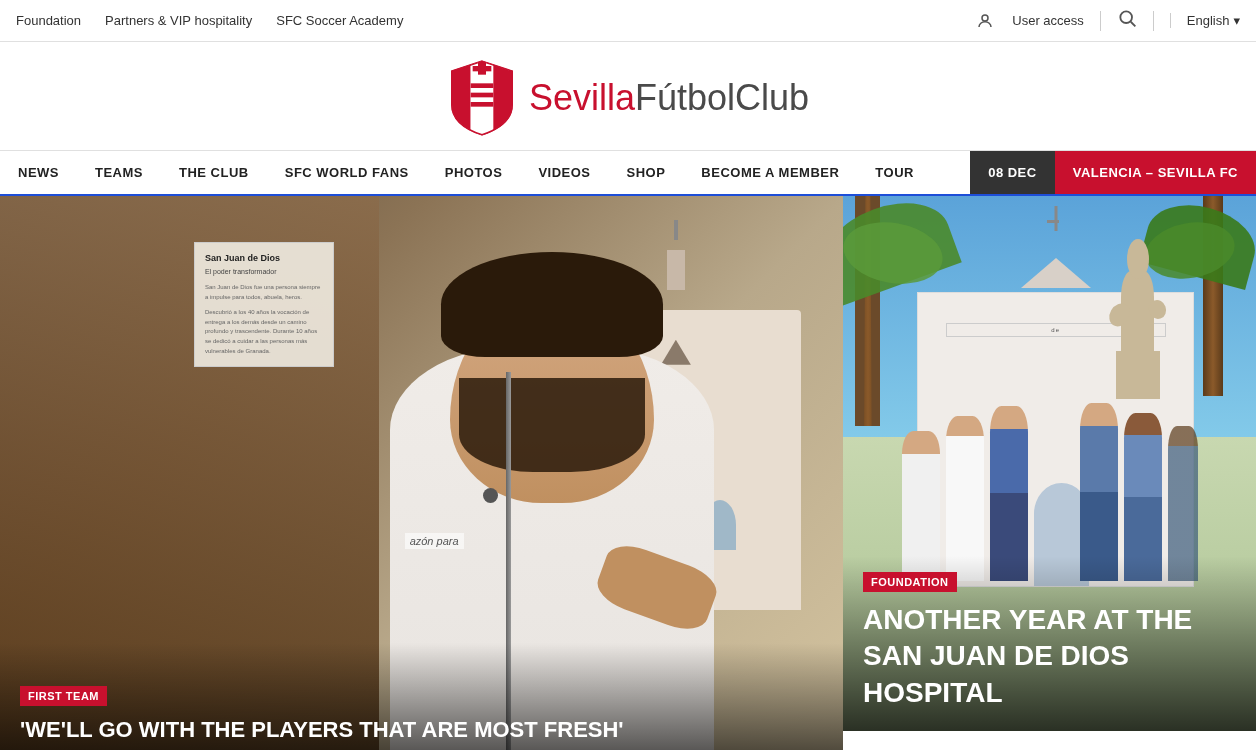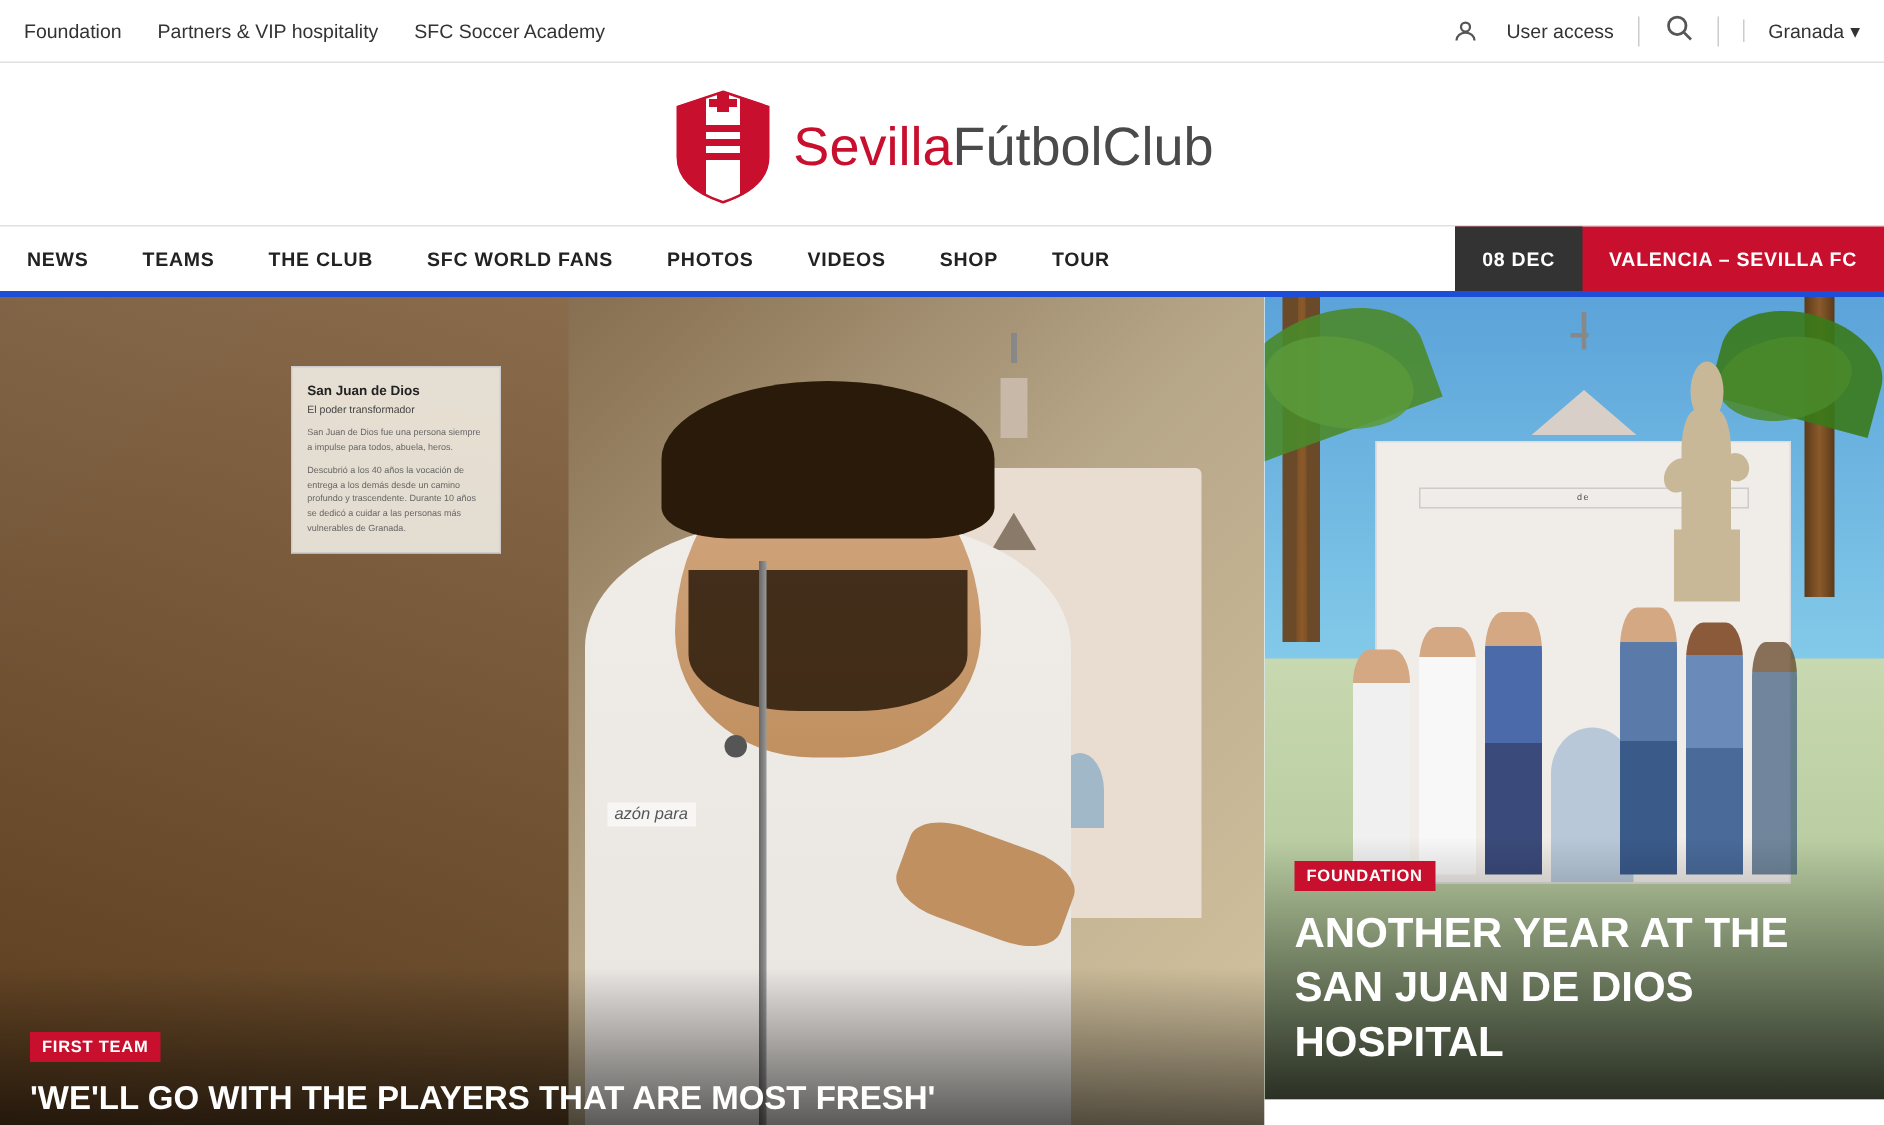--- a/index.html
+++ b/index.html
@@ -33,21 +33,21 @@
     }
     .logo-wrap { display: flex; align-items: center; gap: 12px; }
     .logo-text { font-size: 36px; font-weight: 400; }
     .logo-sevilla { color: #c8102e; }
     .logo-fc { color: #4a4a4a; }
 
     
     .nav-bar {
       display: flex;
       align-items: center;
-      border-bottom: 4px solid #1d4ed8;
+      border-bottom: 2px solid #1d4ed8;
       padding: 0 0;
     }
     .nav-items { display: flex; flex: 1; }
     .nav-item {
       padding: 14px 18px;
       font-size: 13px;
       font-weight: 700;
       color: #222;
       text-transform: uppercase;
       cursor: pointer;
@@ -215,21 +215,21 @@
     </div>
     <div class="divider-v"></div>
     <div class="search-icon-wrap">
       <svg width="20" height="20" viewBox="0 0 24 24" fill="none" stroke="#555" stroke-width="2.2">
         <circle cx="11" cy="11" r="7"></circle>
           <line x1="16.5" y1="16.5" x2="22" y2="22"></line>
       </svg>
     </div>
     <div class="divider-v"></div>
     <div class="lang-selector">
-      <span>Granada</span>
+      <span>English</span>
       <span>▾</span>
     </div>
   </div>
 </div>
 
 <div class="header">
   <div class="logo-wrap">
 
     <svg class="shield-svg" viewBox="0 0 100 120" xmlns="http://www.w3.org/2000/svg">
 
@@ -266,20 +266,21 @@
 
 <div class="nav-bar">
   <div class="nav-items">
     <div class="nav-item">NEWS</div>
     <div class="nav-item">TEAMS</div>
     <div class="nav-item">THE CLUB</div>
     <div class="nav-item">SFC WORLD FANS</div>
     <div class="nav-item">PHOTOS</div>
     <div class="nav-item">VIDEOS</div>
     <div class="nav-item">SHOP</div>
+    <div class="nav-item">BECOME A MEMBER</div>
     <div class="nav-item">TOUR</div>
   </div>
   <div class="match-box">
     <div class="match-date">08 DEC</div>
     <div class="match-name">
       <span>VALENCIA – SEVILLA FC</span>
 
     </div>
   </div>
 </div>

